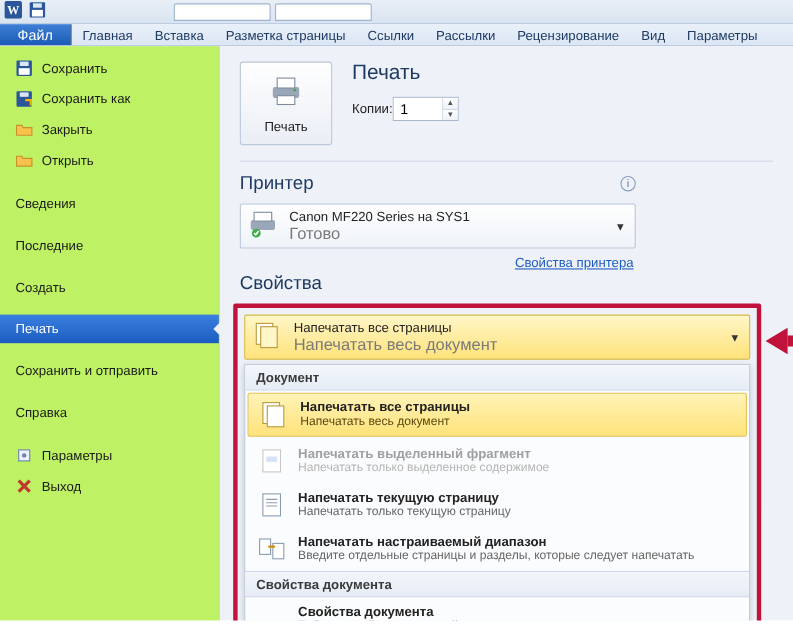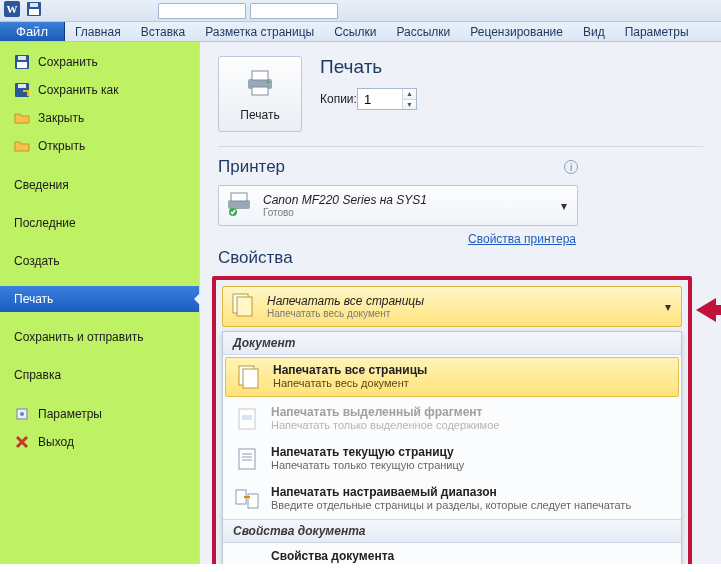--- a/index.html
+++ b/index.html
@@ -199,22 +199,22 @@
     align-items: center;
     gap: 10px;
     background: linear-gradient(#fefefe,#eff3f9);
     border: 1px solid #bcc8d9;
     border-radius: 2px;
     padding: 4px 6px;
     width: 360px;
     position: relative;
   }
   .combo .ctext { flex: 1; }
-  .combo .ctext .line1 { color: #222; font-style: italic; }
-  .combo .ctext .line2 { color: #7a7a7a; font-size: 10px; }
+  .combo .ctext .line1 { color: #222; }
+  .combo .ctext .line2 { color: #7a7a7a; font-size: 15px; }
   .combo .caret {
     width: 14px;
     text-align: center;
     color: #333;
   }
   .combo.yellow {
     background: linear-gradient(#fff7c8, #ffe27a);
     border-color: #d9b93e;
   }
 
@@ -260,21 +260,20 @@
     border: 1px solid #bcc8d9;
     box-shadow: 0 2px 6px rgba(0,0,0,.18);
   }
   .dropdown .dh {
     background: linear-gradient(#f3f6fb,#e6ecf5);
     border-bottom: 1px solid #cfd8e6;
     border-top: 1px solid #cfd8e6;
     font-weight: bold;
     color: #3a3a3a;
     padding: 4px 10px;
-    font-style: italic;
   }
   .dropdown .dh:first-child { border-top: none; }
   .ditem {
     display: flex;
     gap: 10px;
     padding: 6px 10px;
     align-items: flex-start;
   }
   .ditem.sel {
     background: linear-gradient(#fff3b7, #ffe27a);

